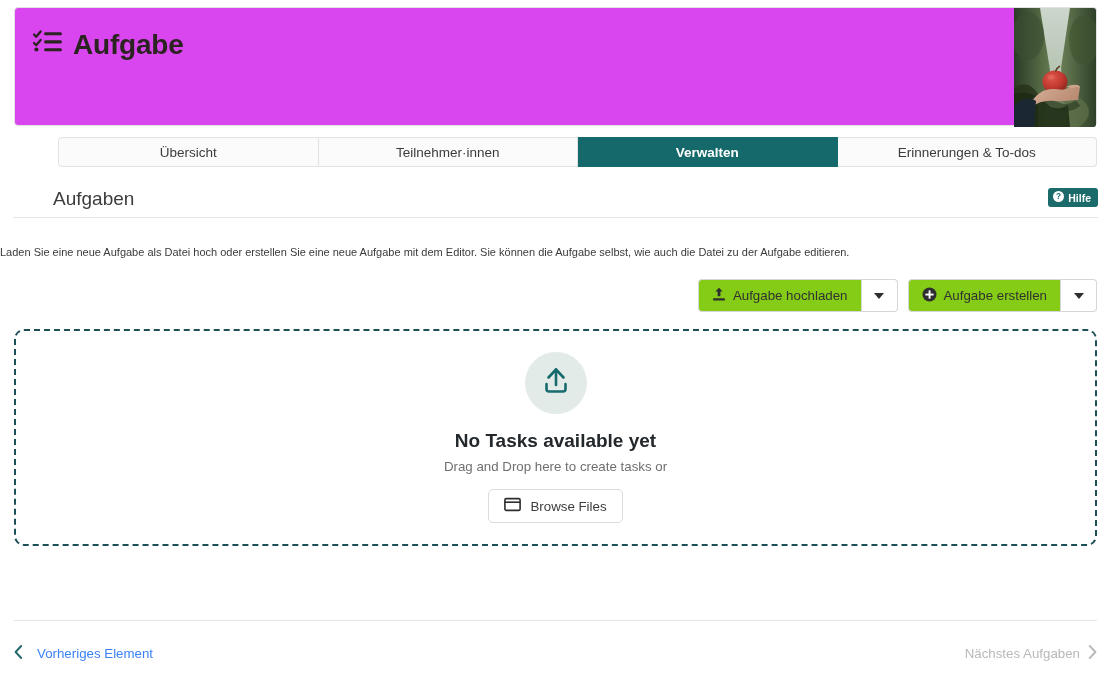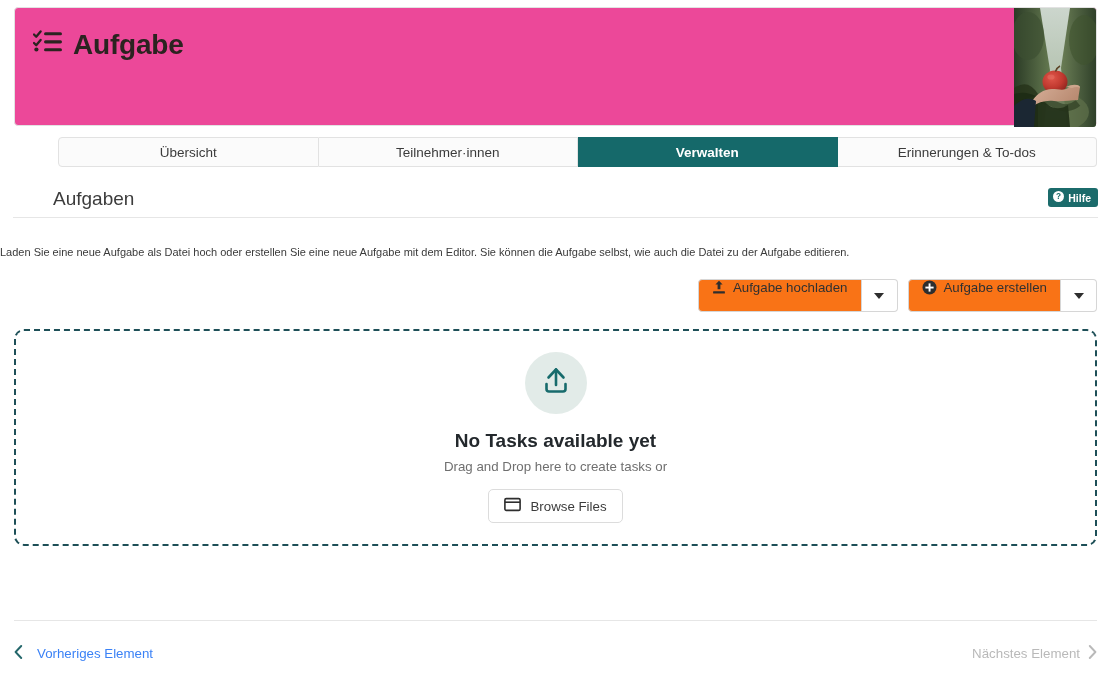--- a/index.html
+++ b/index.html
@@ -11,21 +11,21 @@
     color: #333333;
     overflow: hidden;
   }
   .page { position: relative; width: 1111px; height: 691px; }
 
   
   .header-card {
     position: absolute;
     left: 14px; top: 7px;
     width: 1083px; height: 119px;
-    background: #ec4899;
+    background: #d946ef;
     border: 1px solid #e2e2e2;
     border-radius: 4px;
   }
   .header-title {
     position: absolute;
     left: 18px; top: 20px;
     display: flex; align-items: center; gap: 10px;
     font-size: 28px; font-weight: bold;
     color: #2b2320;
     letter-spacing: -0.2px;
@@ -107,24 +107,24 @@
 
   
   .actions {
     position: absolute;
     right: 14px; top: 279px;
     display: flex; align-items: center; gap: 10px;
   }
   .btn-group { display: flex; align-items: stretch; }
   .btn {
     height: 33px;
-    background: #f97316;
+    background: #84cc16;
     border: 1px solid #d6d6d6;
     border-radius: 4px 0 0 4px;
-    display: flex; align-items: flex-start; gap: 7px;
+    display: flex; align-items: center; gap: 7px;
     padding: 0 13px;
     font-size: 13.3px;
     color: #313131;
     cursor: pointer;
     white-space: nowrap;
   }
   .btn-caret {
     height: 33px; width: 36px;
     background: #ffffff;
     border: 1px solid #d6d6d6;
@@ -352,21 +352,21 @@
   <div class="footer-nav">
     <div class="nav-prev">
       <span class="chev">
         <svg width="9" height="14" viewBox="0 0 9 14">
           <path d="M7.2 1 L1.6 7 L7.2 13" stroke="#24676b" stroke-width="1.9" fill="none" stroke-linecap="round" stroke-linejoin="round"></path>
         </svg>
       </span>
       <span>Vorheriges Element</span>
     </div>
     <div class="nav-next">
-      <span>Nächstes Element</span>
+      <span>Nächstes Aufgaben</span>
       <span class="chev">
         <svg width="9" height="14" viewBox="0 0 9 14">
           <path d="M1.8 1 L7.4 7 L1.8 13" stroke="#b9b9b9" stroke-width="1.9" fill="none" stroke-linecap="round" stroke-linejoin="round"></path>
         </svg>
       </span>
     </div>
   </div>
 
 </div>
 

